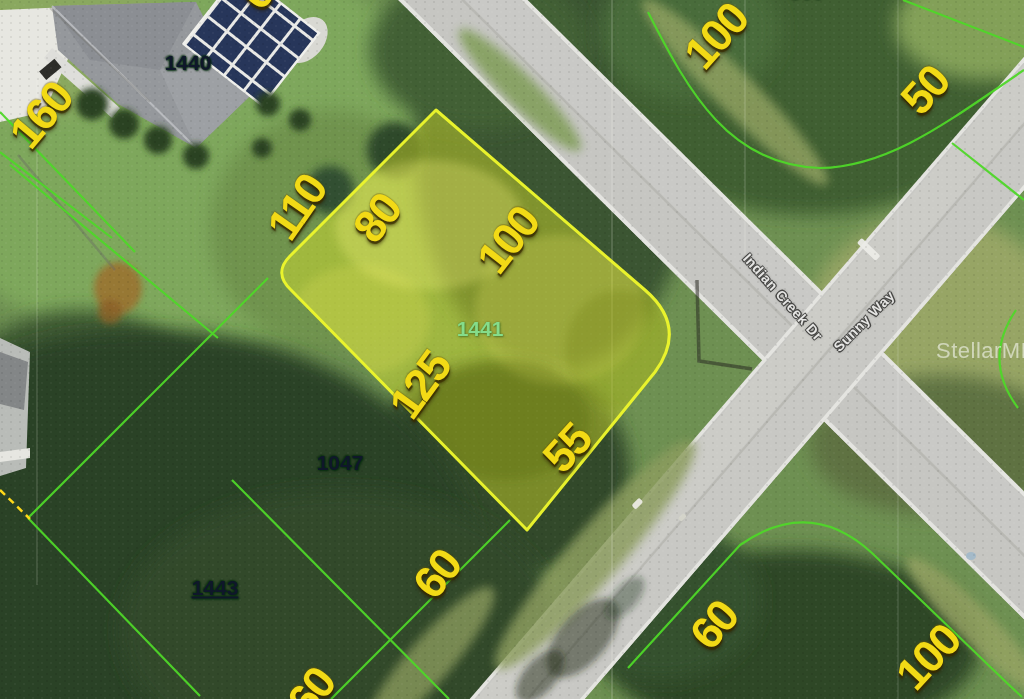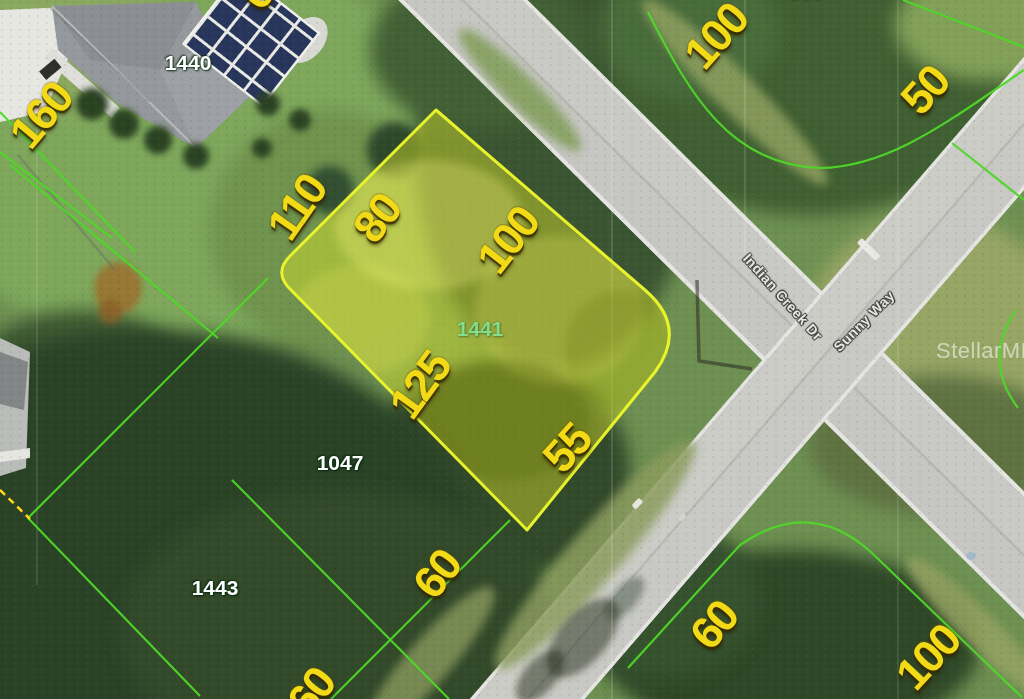--- a/index.html
+++ b/index.html
@@ -2,21 +2,21 @@
 <html><head>
 <meta charset="utf-8">
 <style>
   html,body{margin:0;padding:0;background:#222;}
   #app{position:relative;width:1024px;height:699px;overflow:hidden;background:#6e9052;
        font-family:"Liberation Sans",sans-serif;}
   #app svg{position:absolute;left:0;top:0;}
   .label{position:absolute;white-space:nowrap;line-height:1;user-select:none;}
   .dim{font-weight:700;font-size:45px;color:#f2da16;letter-spacing:-2px;
        text-shadow:-2px 2px 1px rgba(56,44,0,.8),-3px 3px 4px rgba(40,30,0,.55),1px -1px 1px rgba(110,90,0,.4);}
-  .lot{font-weight:700;font-size:21px;color:#ffffff;
+  .lot{font-weight:700;font-size:21px;color:#0f172a;
        text-shadow:0 0 2px rgba(4,48,16,.95),1px 1px 2px rgba(4,40,12,.85),-1px -1px 2px rgba(4,40,12,.7);}
   .lot.v-light{color:#85dc8a;text-shadow:0 0 2px rgba(40,90,30,.55),1px 1px 2px rgba(40,90,30,.5);}
   .street{font-weight:700;font-size:14px;color:#e6e6e4;letter-spacing:.5px;
        text-shadow:-1px -1px 0 #474745,1px -1px 0 #474745,-1px 1px 0 #474745,1px 1px 0 #474745,0 0 3px rgba(40,40,38,.8);}
   .watermark{position:absolute;left:936px;top:338px;font-weight:400;font-size:22px;
        color:rgba(255,255,255,.55);letter-spacing:.5px;font-family:"Liberation Sans",sans-serif;}
 </style>
 </head>
 <body>
 
@@ -188,21 +188,21 @@
         <div class="label dim" style="left: 311px; top: 692px; transform: translate(-50%, -50%) rotate(-52deg);">60</div>
         <div class="label dim" style="left: 714px; top: 625px; transform: translate(-50%, -50%) rotate(-50deg);">60</div>
         <div class="label dim" style="left: 928px; top: 657px; transform: translate(-50%, -50%) rotate(-47deg);">100</div>
         <div class="label dim" style="left: 264px; top: -15px; transform: translate(-50%, -50%) rotate(-50deg);">60</div>
       </div>
   <div>
 
   <div class="label lot v-outlined" style="left: 188px; top: 62px; transform: translate(-50%, -50%) rotate(0deg);">1440</div>
         <div class="label lot v-light" style="left: 480px; top: 328px; transform: translate(-50%, -50%) rotate(0deg);">1441</div>
         <div class="label lot v-outlined" style="left: 340px; top: 462px; transform: translate(-50%, -50%) rotate(0deg);">1047</div>
-        <div class="label lot v-outlined" style="left: 215px; top: 587px; transform: translate(-50%, -50%) rotate(0deg);">1443</div>
+        <div class="label lot v-outlined" style="left: 215px; top: 587px; transform: translate(-50%, -50%) rotate(0deg); text-decoration: underline;">1443</div>
         <div class="label lot v-outlined" style="left: 806px; top: -9px; transform: translate(-50%, -50%) rotate(0deg);">800</div>
       </div>
   <div>
 
   <div class="label street" style="left: 783px; top: 297px; transform: translate(-50%, -50%) rotate(48deg);">Indian Creek Dr</div>
         <div class="label street" style="left: 864px; top: 321px; transform: translate(-50%, -50%) rotate(-45deg);">Sunny Way</div>
       </div>
   <div class="watermark">StellarMLS</div>
 </div>
 

